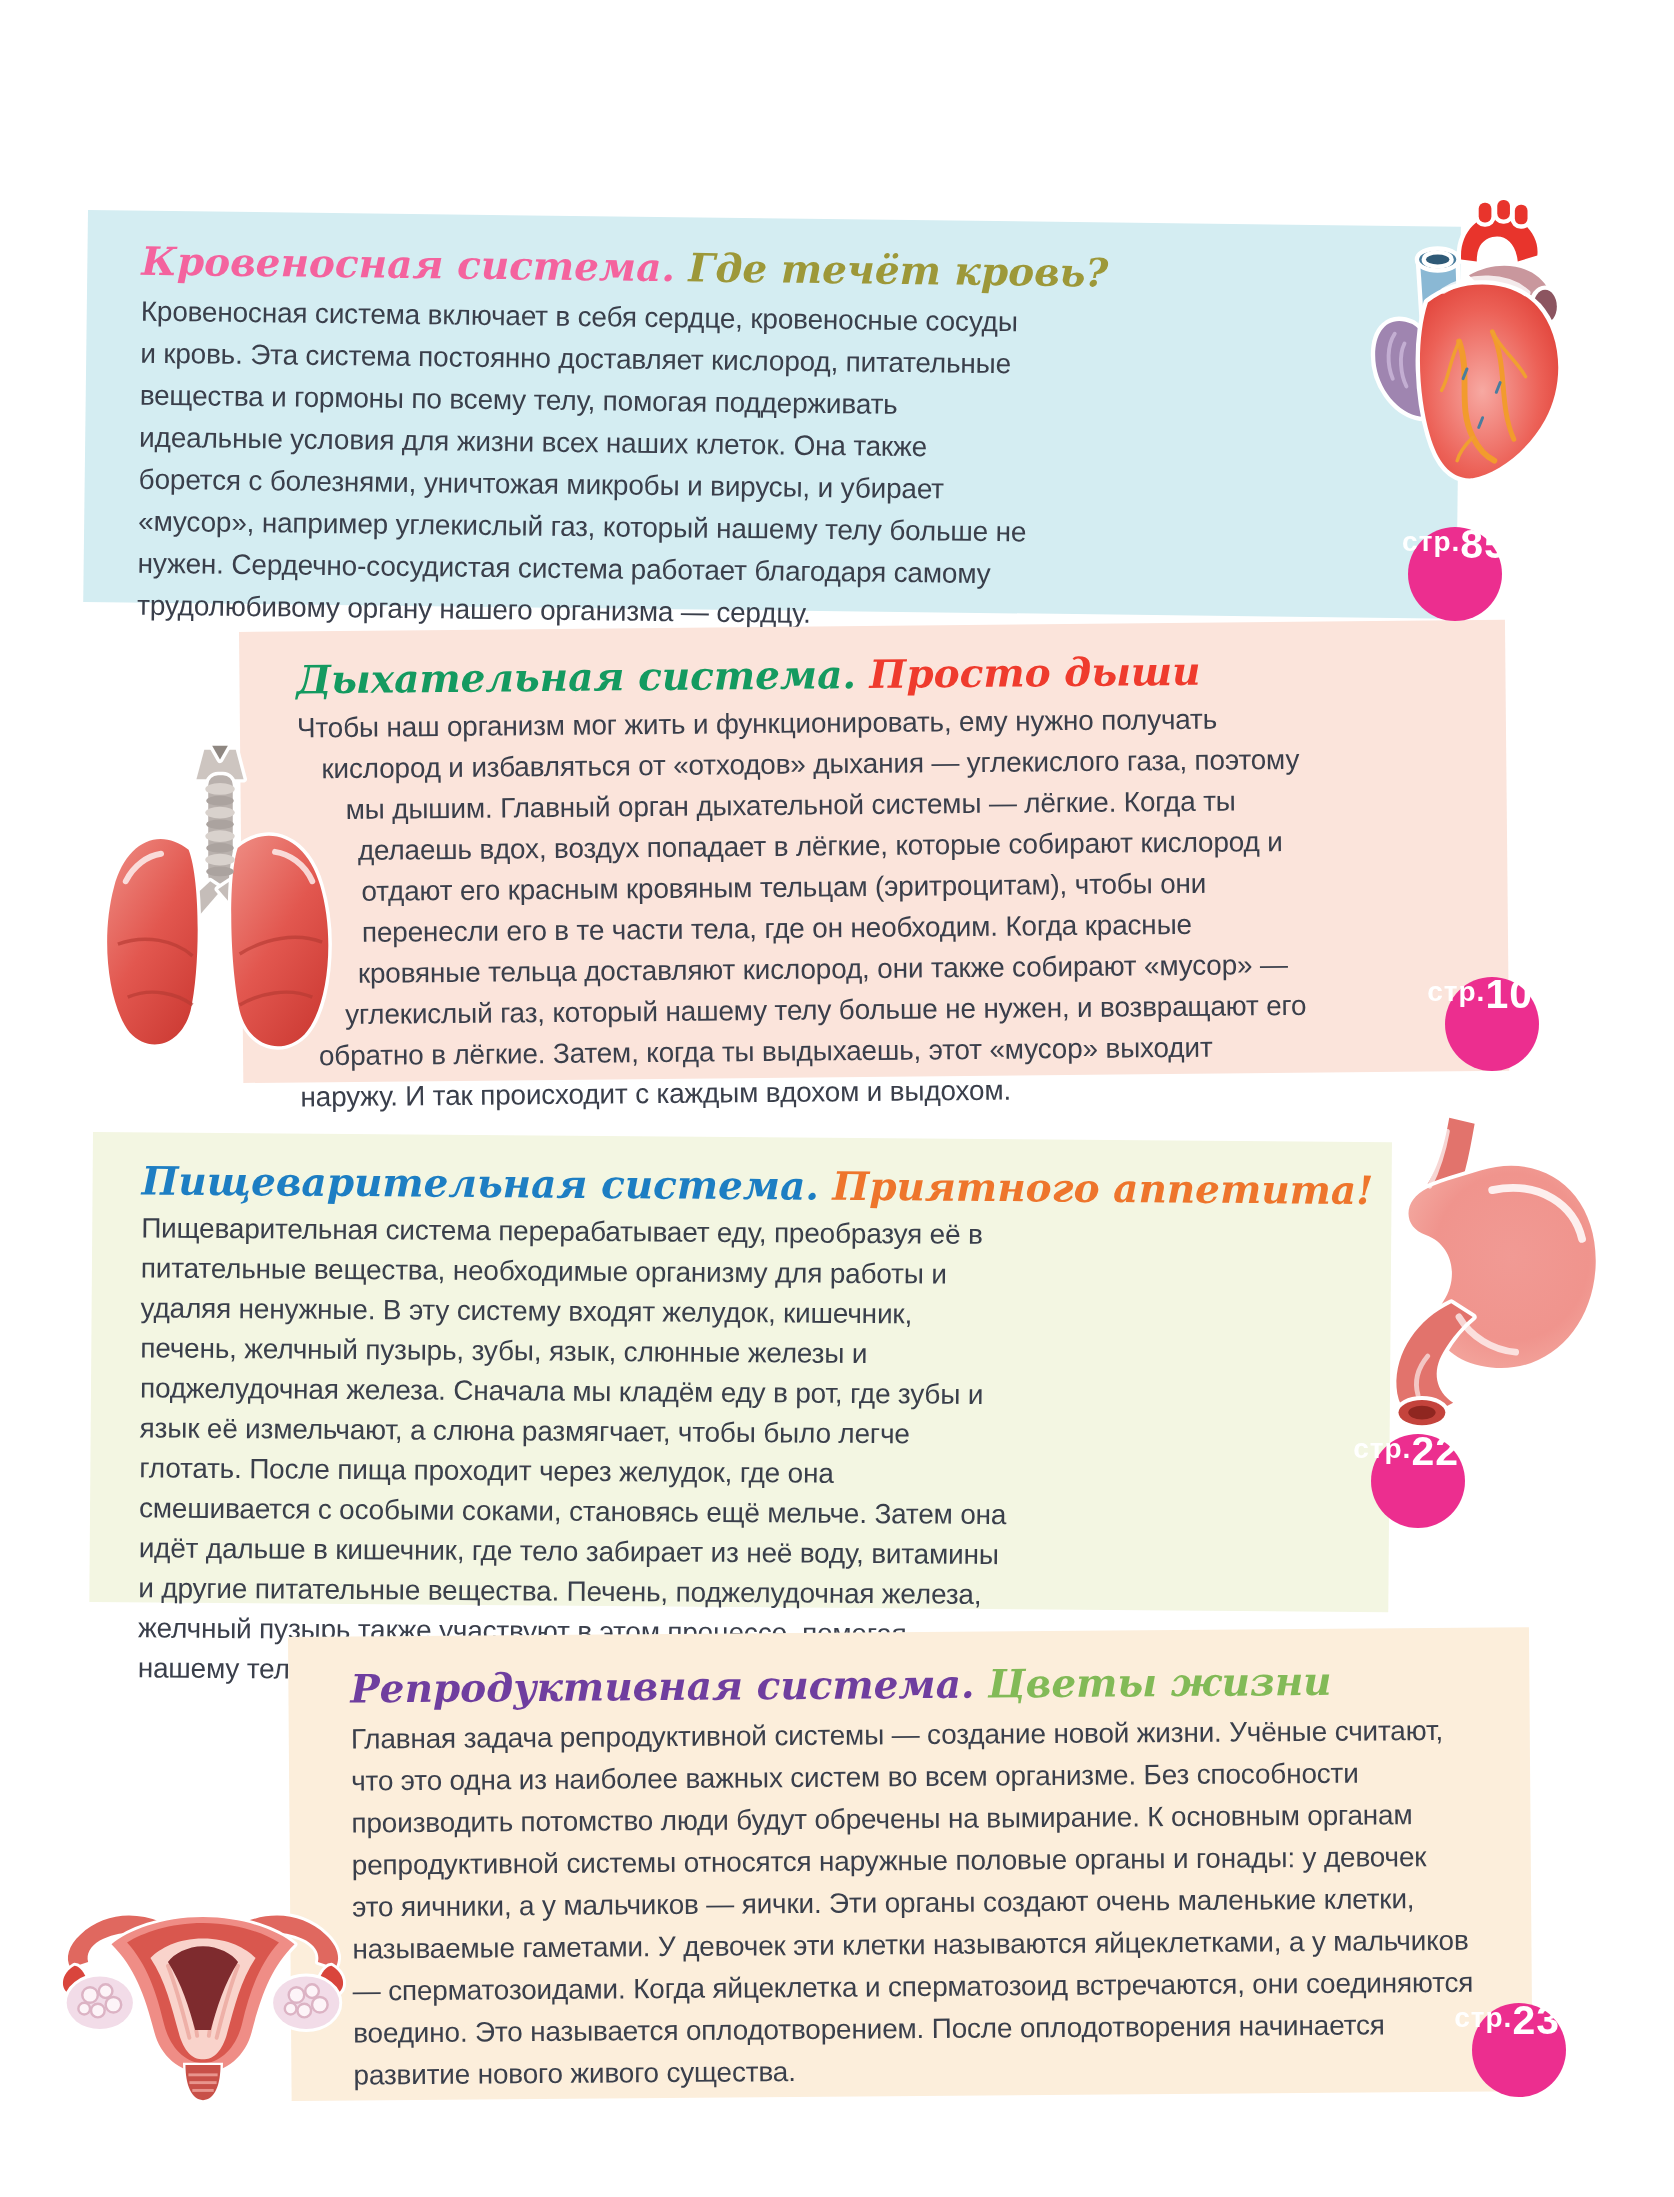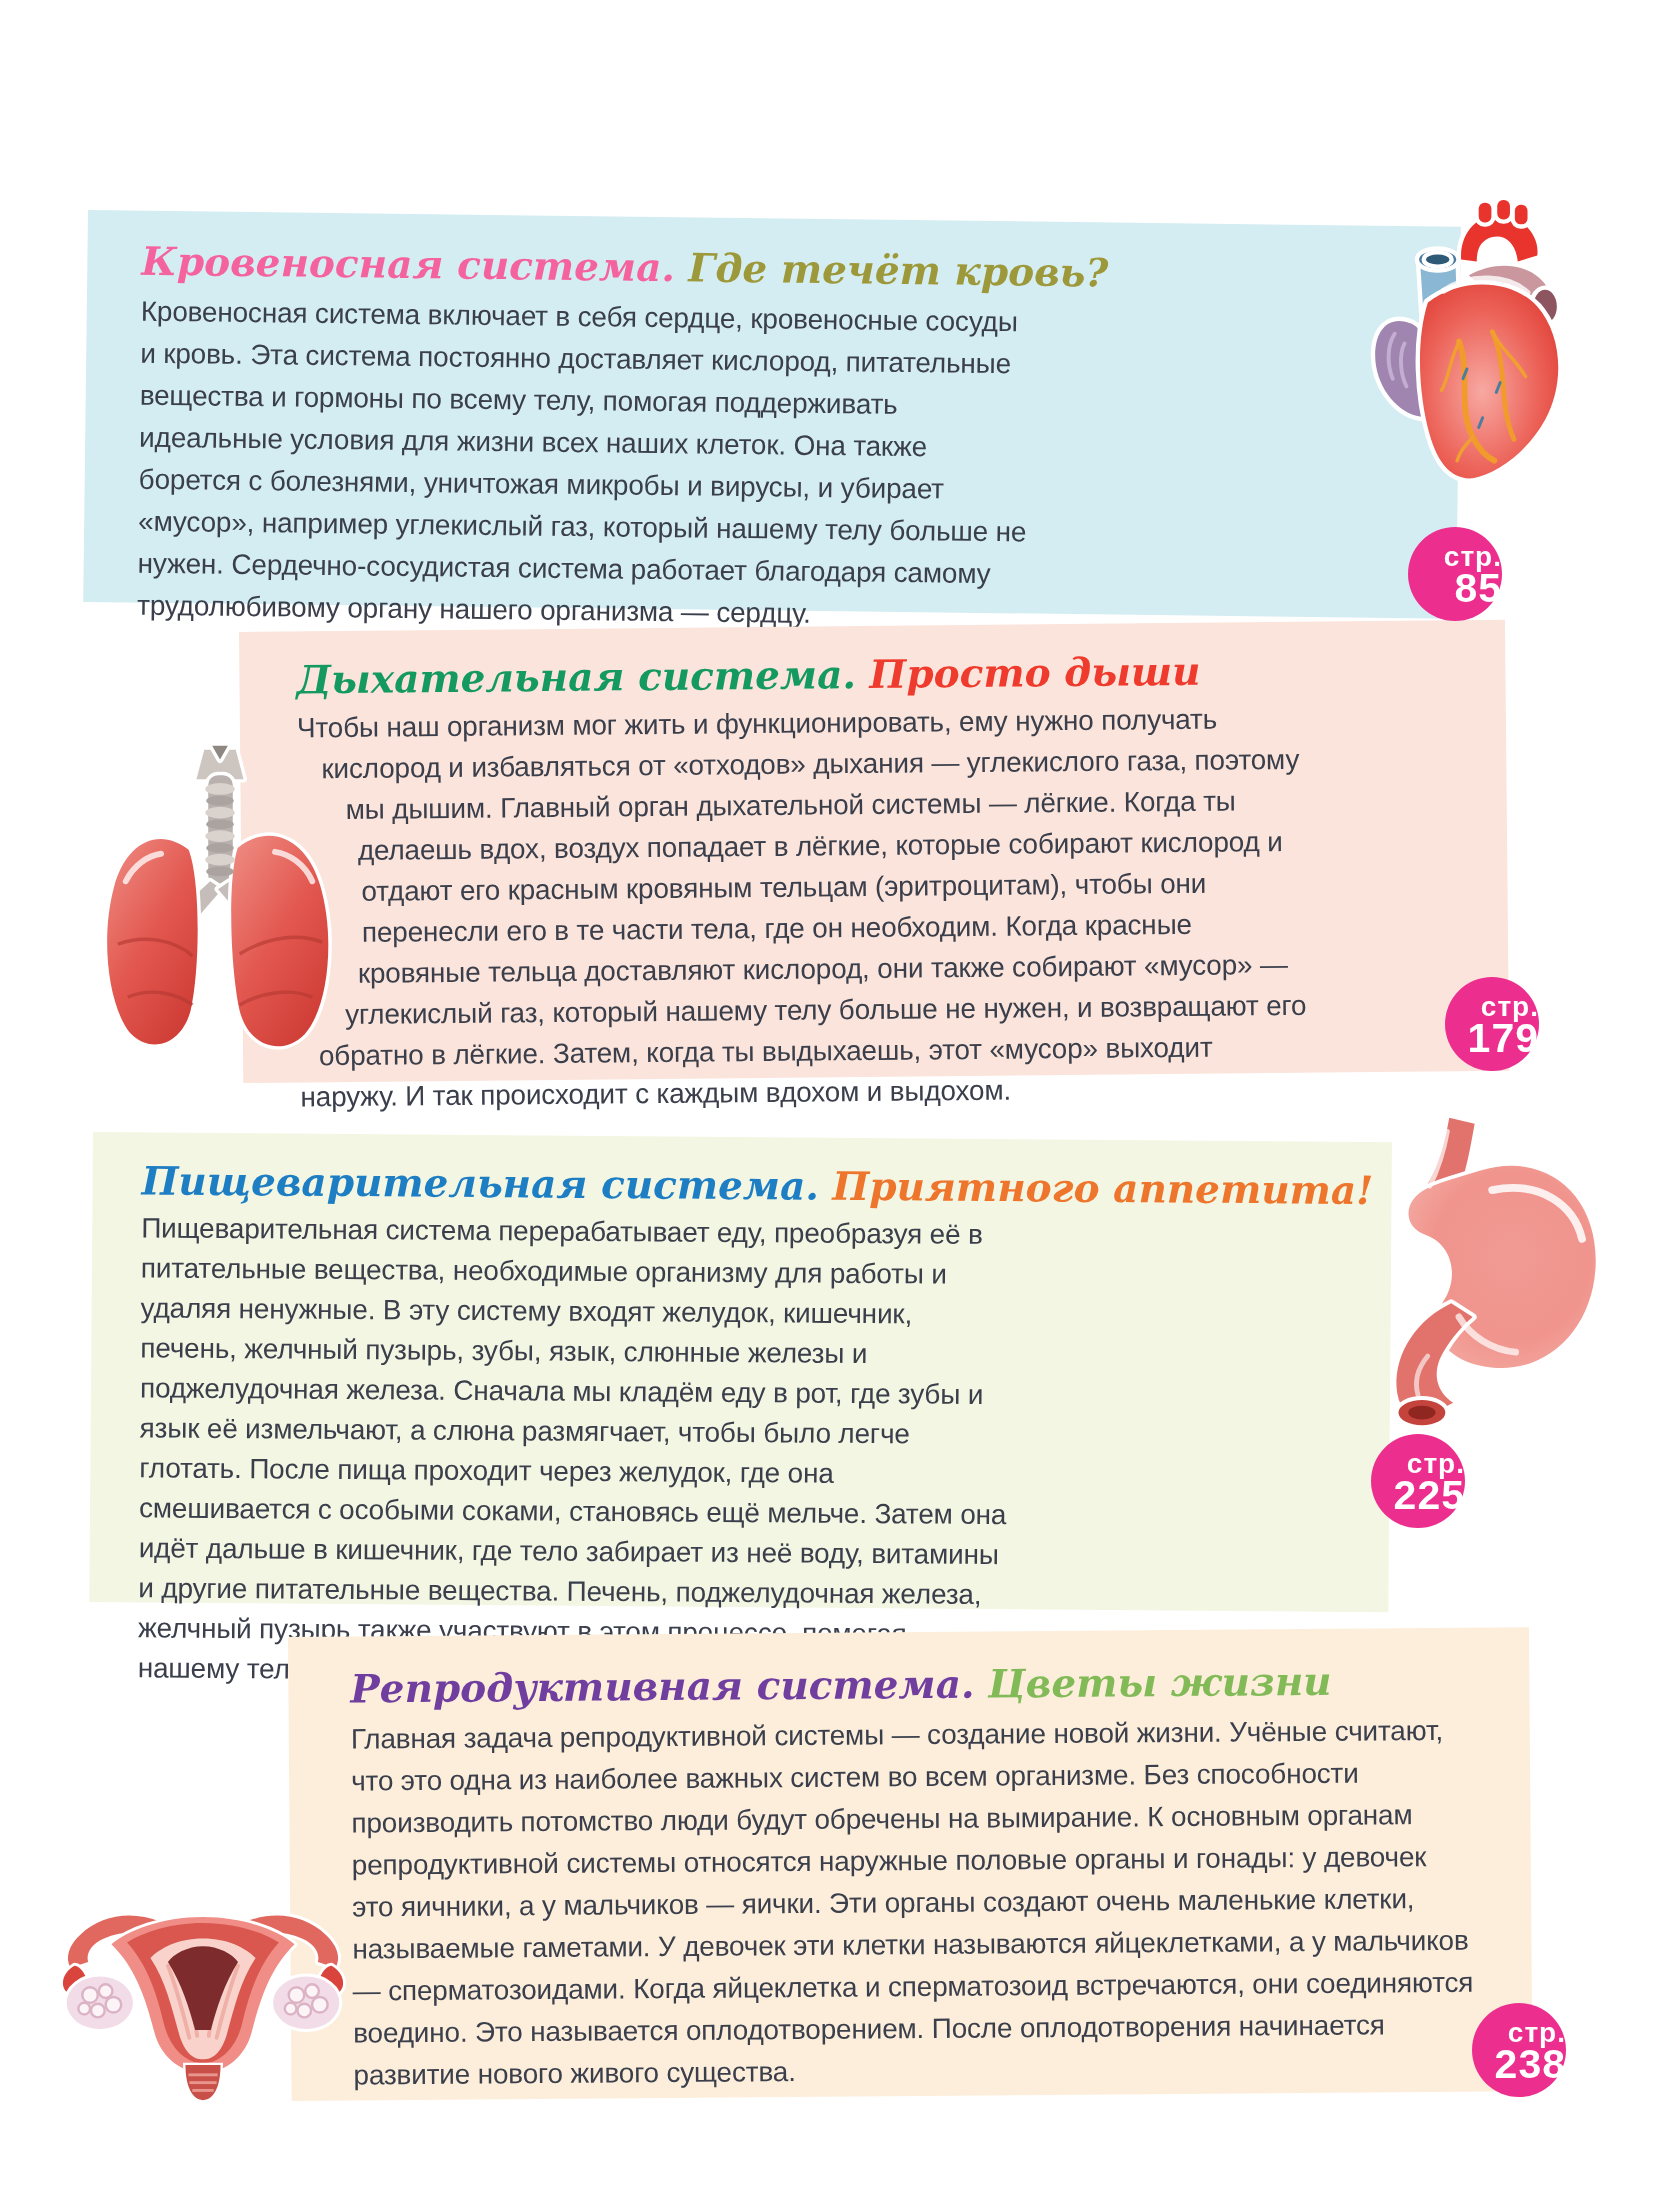--- a/index.html
+++ b/index.html
@@ -44,22 +44,22 @@
   }
   
   .s3{left:93px;top:1122px;width:1299px;height:470px;transform:rotate(0.45deg);padding:25px 380px 0 49px;}
   .s3 .body-text{line-height:40px;margin-top:3.9px;}
   
   .s4{left:288px;top:1627px;width:1241px;height:464px;transform:rotate(-0.45deg);padding:29px 57px 0 62px;}
   
   .badge{
     position:absolute;z-index:5;
     width:94px;height:94px;border-radius:50%;
-    color:#ffffff;text-align:right;
-    display:flex;flex-direction:column;justify-content:center;
+    color:#ffffff;text-align:left;
+    display:flex;flex-direction:row;justify-content:center;
     font-weight:bold;
   }
   .badge .b-label{font-size:28px;line-height:29px;letter-spacing:1px;}
   .badge .b-num{font-size:41px;line-height:35px;letter-spacing:1px;}
   .badge1{left:1408px;top:517px;}
   .badge2{left:1445px;top:967px;}
   .badge3{left:1371px;top:1424px;}
   .badge4{left:1472px;top:1993px;}
   
   .organ{position:absolute;z-index:2;}
@@ -242,21 +242,21 @@
       </g>
     </svg>
   </div>
 
   <div class="badge badge1" style="background: rgb(236, 46, 143);">
     <span class="b-label">стр.</span>
     <span class="b-num">85</span>
   </div>
   <div class="badge badge2" style="background: rgb(236, 46, 143);">
     <span class="b-label">стр.</span>
-    <span class="b-num">179</span>
+    <span class="b-num">105</span>
   </div>
   <div class="badge badge3" style="background: rgb(236, 46, 143);">
     <span class="b-label">стр.</span>
     <span class="b-num">225</span>
   </div>
   <div class="badge badge4" style="background: rgb(236, 46, 143);">
     <span class="b-label">стр.</span>
     <span class="b-num">238</span>
   </div>
 

